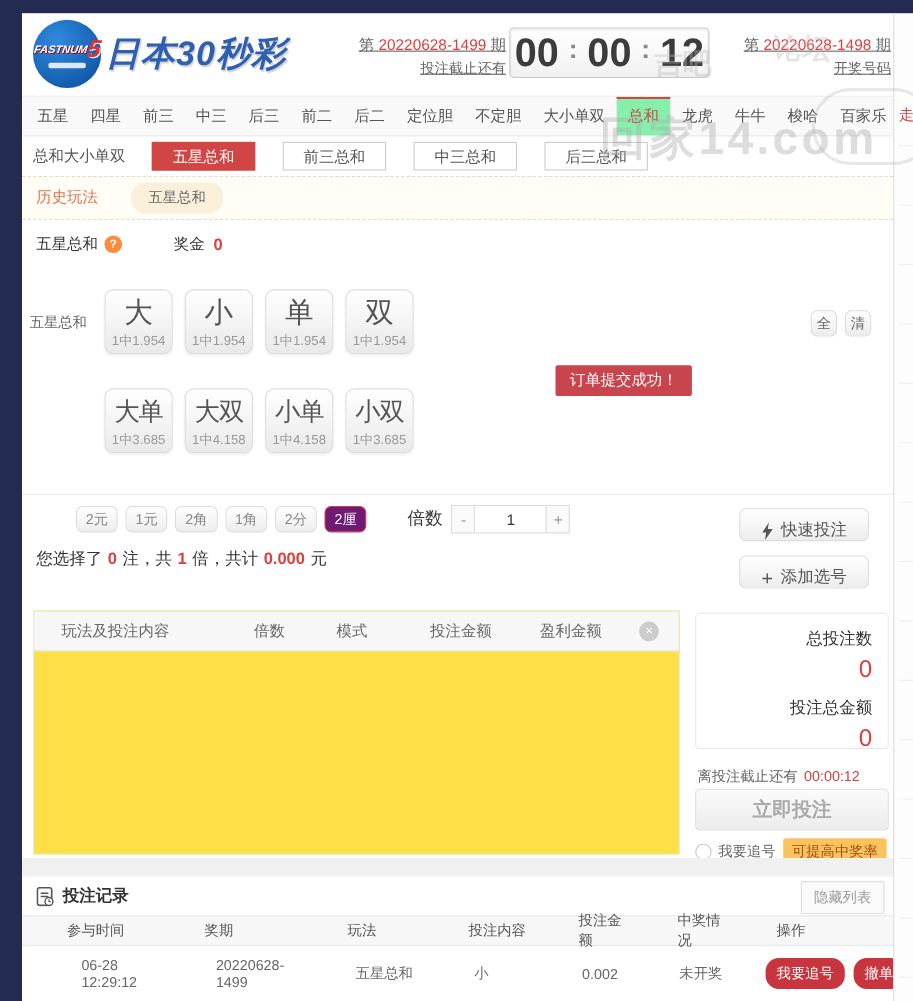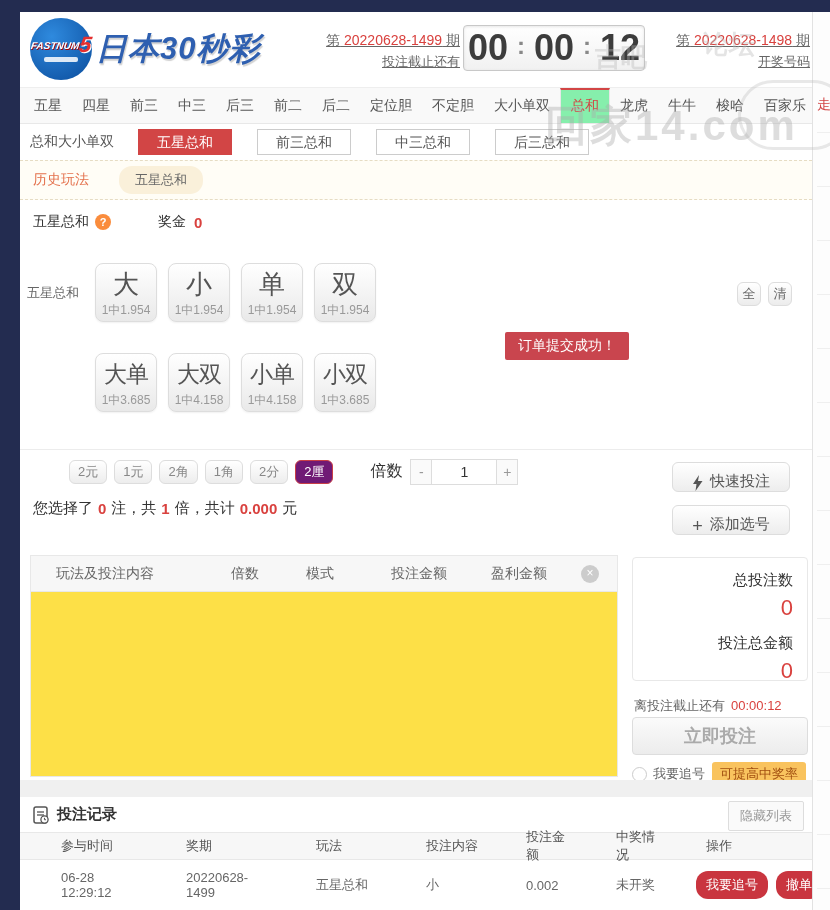--- a/index.html
+++ b/index.html
@@ -114,21 +114,21 @@
   .rec-head { position: relative; height: 35px; }
   .rec-title { position: absolute; left: 13px; top: 8px; display: flex; align-items: center; gap: 7px; font-size: 15px; font-weight: bold; color: #333; }
   #hide-list { position: absolute; right: 8px; top: 4px; padding: 5px 11px; border: 1px solid #ddd; background: #fafafa; color: #999; font-size: 13px; border-radius: 2px; cursor: pointer; }
   .rec-table-head { height: 28px; background: #f7f7f7; border-top: 1px solid #e8e8e8; border-bottom: 1px solid #e8e8e8;
     display: flex; align-items: center; font-size: 13px; color: #555; }
   .rec-cell { text-align: left; padding-left: 41px; }
   .rec-cell:nth-child(1) { width: 125px; } .rec-cell:nth-child(2) { width: 130px; }
   .rec-cell:nth-child(3) { width: 110px; } .rec-cell:nth-child(4) { width: 100px; }
   .rec-cell:nth-child(5) { width: 90px; }  .rec-cell:nth-child(6) { width: 90px; }
   .rec-cell:nth-child(7) { width: 147px; }
-  .rec-row { height: 50px; display: flex; align-items: center; font-size: 13px; color: #666; }
+  .rec-row { height: 50px; display: flex; align-items: center; font-size: 13px; color: #666; margin-left: 13px; }
   .rec-actions { display: flex; justify-content: center; gap: 8px; }
   .rec-btn { background: #c9353f; color: #fff; font-size: 13px; padding: 5px 10px; border-radius: 12px; cursor: pointer; white-space: nowrap; }
 </style>
 </head>
 <body>
 
 <div class="wm" id="wm-s1">吉吧</div>
 <div class="wm" id="wm-s2">论坛</div>
 <div class="wm" id="wm-ring"></div>
 <div class="wm" id="wm-big">回家14.com</div>

